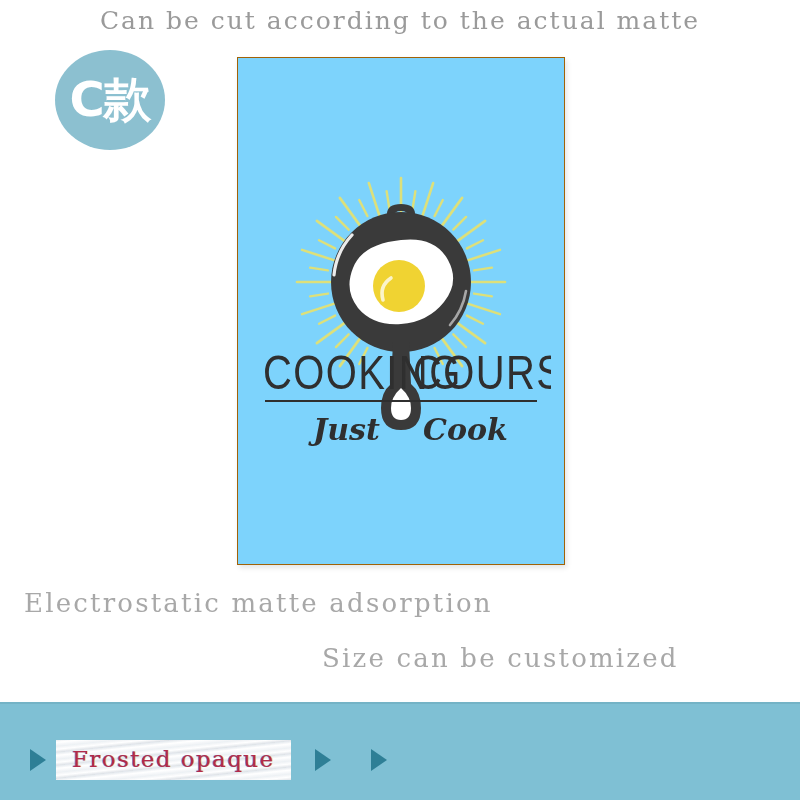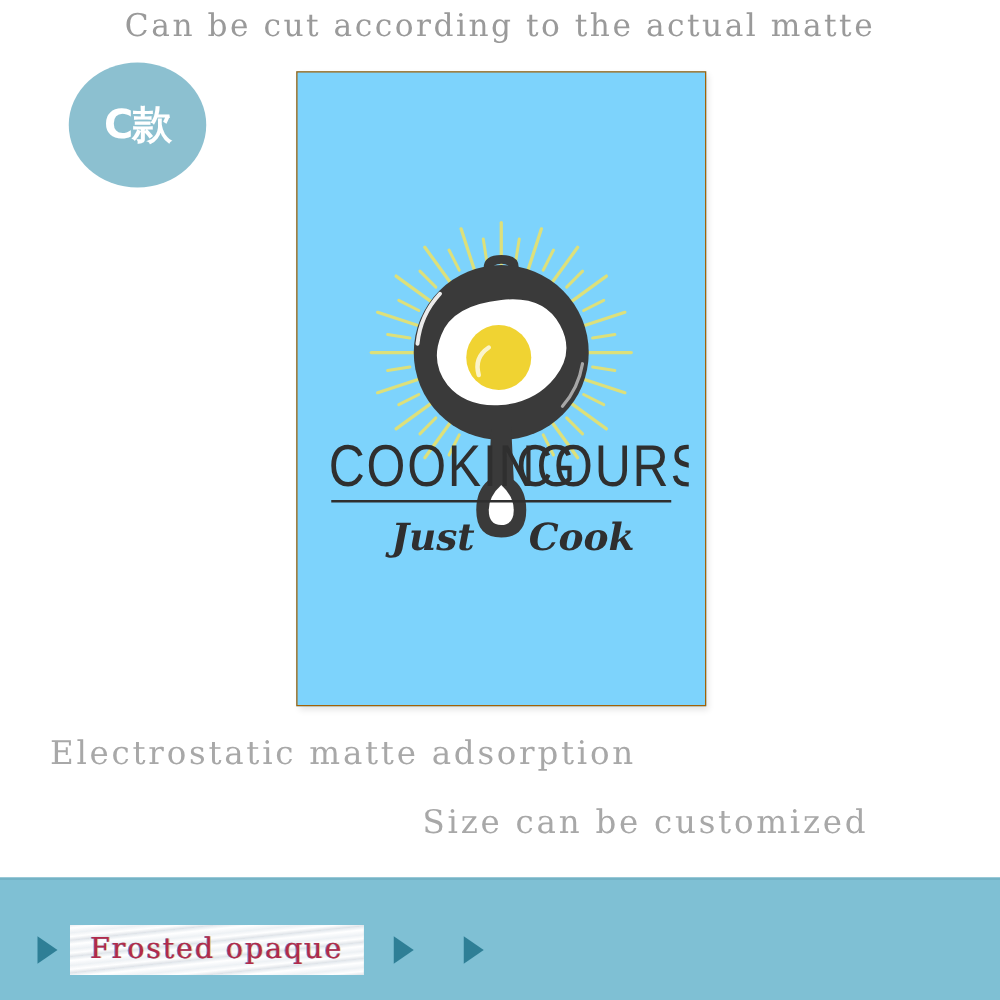--- a/index.html
+++ b/index.html
@@ -39,21 +39,21 @@
     border-radius: 50%;
     background: #8cc0d0;
     display: flex;
     align-items: center;
     justify-content: center;
   }
   .variant-badge-label {
     color: #ffffff;
     font-family: "DejaVu Sans", sans-serif;
     font-weight: bold;
-    font-size: 32px;
+    font-size: 48px;
     line-height: 1;
     letter-spacing: -1px;
     transform: translateY(-1px);
   }
 
   
   .poster-card {
     position: absolute;
     left: 237px;
     top: 57px;
@@ -76,21 +76,20 @@
   }
   .logo-wrap svg { display: block; width: 100%; height: 100%; }
 
   
   .caption-line {
     position: absolute;
     font-family: "DejaVu Serif", serif;
     color: #a8a8a8;
     letter-spacing: 2.2px;
     white-space: nowrap;
-    margin-left: 16px;
   }
   .caption-electrostatic {
     left: 24px;
     top: 588px;
     font-size: 26px;
   }
   .caption-size {
     left: 322px;
     top: 643px;
     font-size: 26px;

